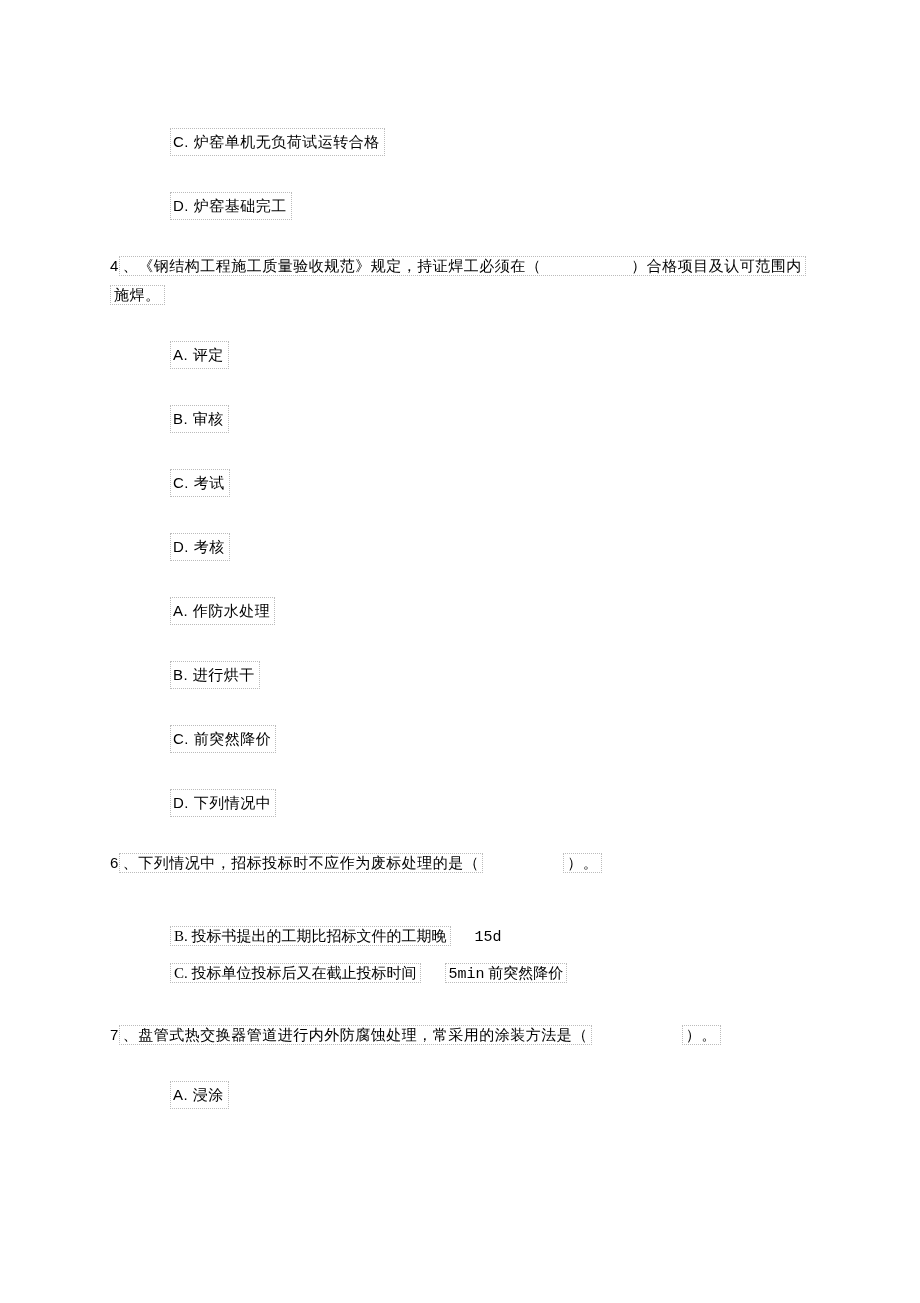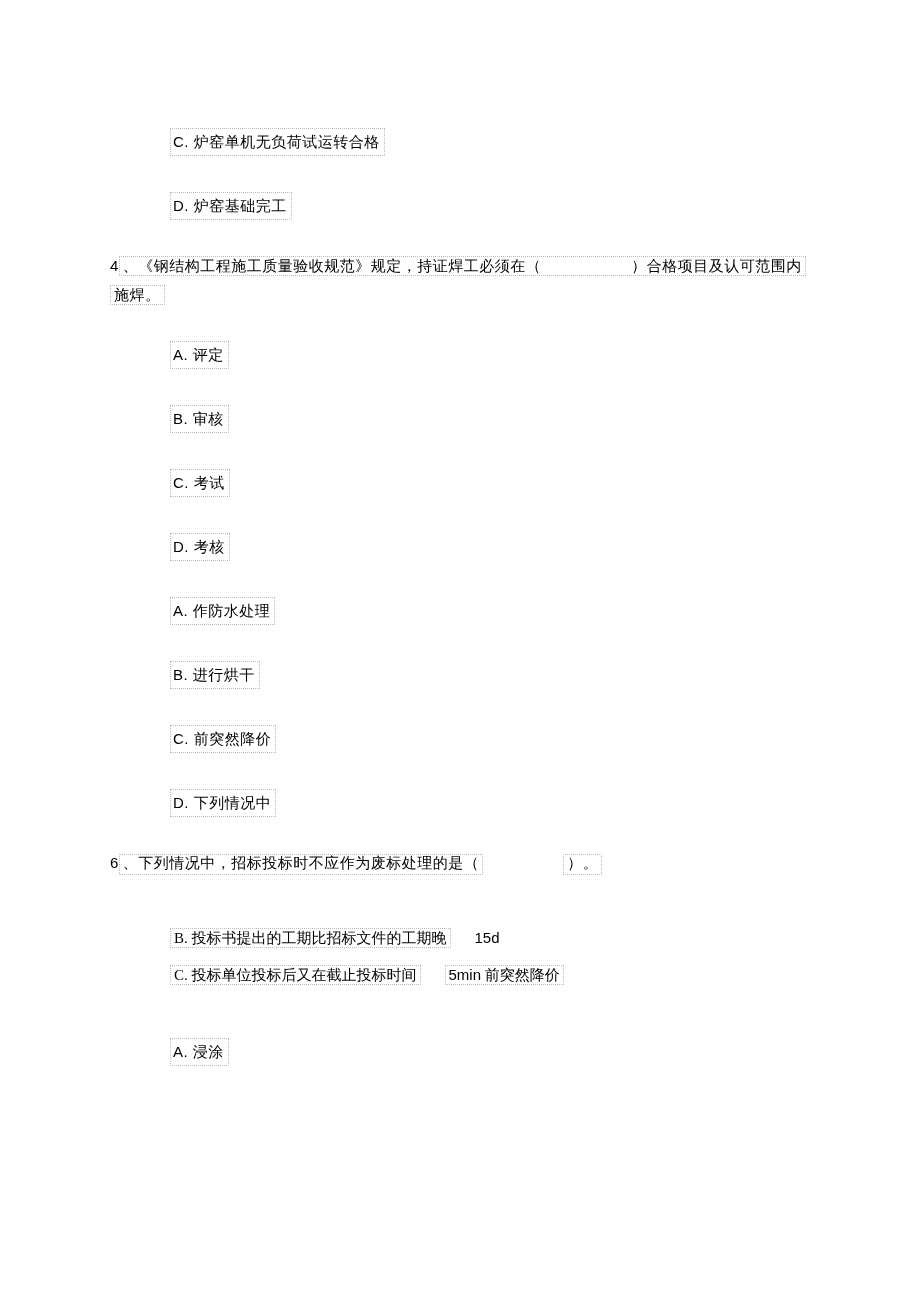--- a/index.html
+++ b/index.html
@@ -21,38 +21,37 @@
     border: 1px dotted #bbb;
     padding: 1px 4px 1px 2px;
     line-height: 1.6;
     letter-spacing: 0.5px;
     text-align: right;
   }
   .option .letter {
     font-family: Arial, sans-serif;
   }
   .latin {
-    font-family: Liberation Sans, sans-serif;
+    font-family: Liberation Mono, monospace;
   }
   .question {
     margin: 14px 0 14px 0;
     line-height: 1.9;
     letter-spacing: 0.5px;
   }
   .q-num {
     font-family: Arial, sans-serif;
   }
   .box {
     display: inline;
     border: 1px dotted #bbb;
     padding: 1px 3px;
   }
   .nobox {
     display: inline;
-    font-family: Liberation Mono, monospace;
   }
   .blank {
     display: inline-block;
   }
 </style>
 </head>
 <body>
 
 <div class="page">
 
@@ -85,26 +84,29 @@
 
   
   <div class="question">
     <span class="q-num">6</span><span class="nobox"><span class="box"><span>、下列情况中，招标投标时不应作为废标处理的是（</span></span><span class="blank" style="width:80px"></span><span class="box"><span>）。</span></span></span>
   </div>
 
   <br>
   <div style="margin:18px 0 18px 60px;">
     <span class="box"><span class="letter">B. </span><span>投标书提出的工期比招标文件的工期晚</span></span><span class="blank" style="width:24px"></span><span class="latin">15d</span>
   </div>
-  <div style="margin:18px 0 18px 60px;">
+  <div style="margin:18px 0 7px 60px;">
     <span class="box"><span class="letter">C. </span><span>投标单位投标后又在截止投标时间</span></span><span class="blank" style="width:24px"></span><span class="box"><span class="latin">5min</span> <span>前突然降价</span></span>
   </div>
   <br>
 
   
+  <div class="question">
+    <span class="q-num">7</span><span class="nobox"><span class="box"><span>、盘管式热交换器管道进行内外防腐蚀处理，常采用的涂装方法是（</span></span><span class="blank" style="width:90px"></span><span class="box"><span>）。</span></span></span>
+  </div>
 
   <div class="option"><span class="letter">A. </span><span>浸涂</span></div><br>
   <br>
   <br>
   <br>
 
   
   
 
   <br>

